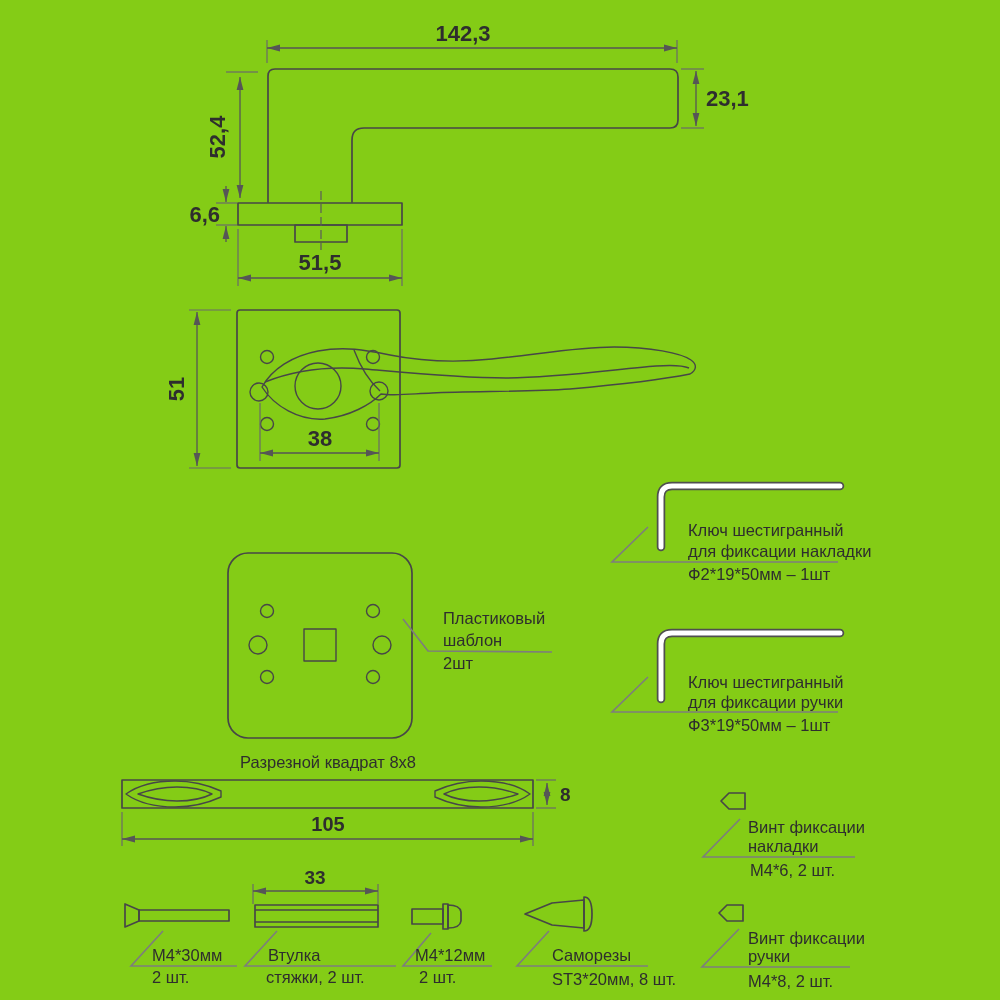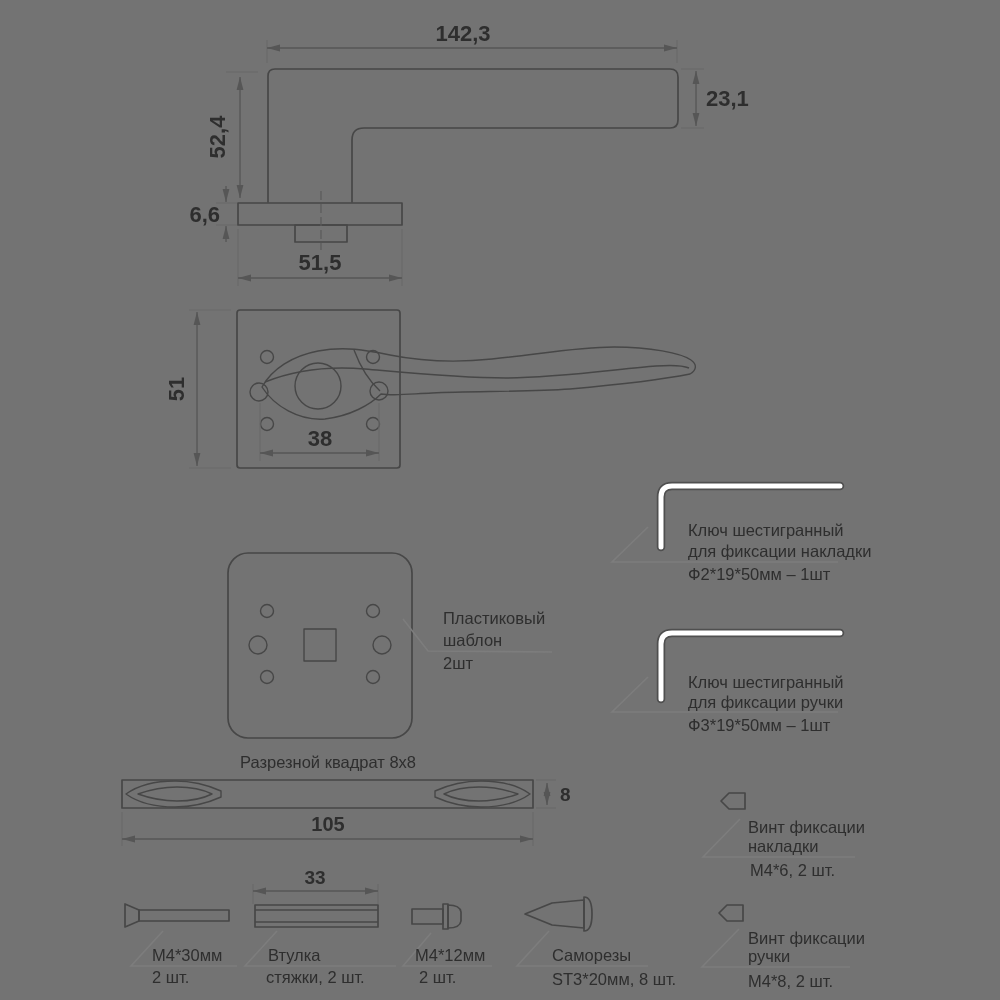--- a/index.html
+++ b/index.html
@@ -1,16 +1,16 @@
 <!DOCTYPE html>
 <html><head>
 <meta charset="utf-8">
 <style>
   html,body{margin:0;padding:0;background:#ffffff;}
-  .canvas{width:1000px;height:1000px;background:#737373;position:relative;overflow:hidden;}
+  .canvas{width:1000px;height:1000px;background:#84cc16;position:relative;overflow:hidden;}
   svg text{font-family:"Liberation Sans",sans-serif;fill:#2e2e2e;}
   .dim{font-size:22px;font-weight:bold;}
   .dim-md{font-size:20px;font-weight:bold;}
   .dim-sm{font-size:19px;font-weight:bold;}
   .lbl{font-size:16.5px;}
   .part{fill:none;stroke:#474747;stroke-width:1.7;stroke-linejoin:round;stroke-linecap:round;}
   .part-thin{fill:none;stroke:#474747;stroke-width:1.4;stroke-linejoin:round;}
   .dimline{stroke:#565656;stroke-width:1.3;fill:none;}
   .ext{stroke:#6a6a6a;stroke-width:1.2;fill:none;}
   .leader{stroke:#7d7d7d;stroke-width:1.6;fill:none;}

